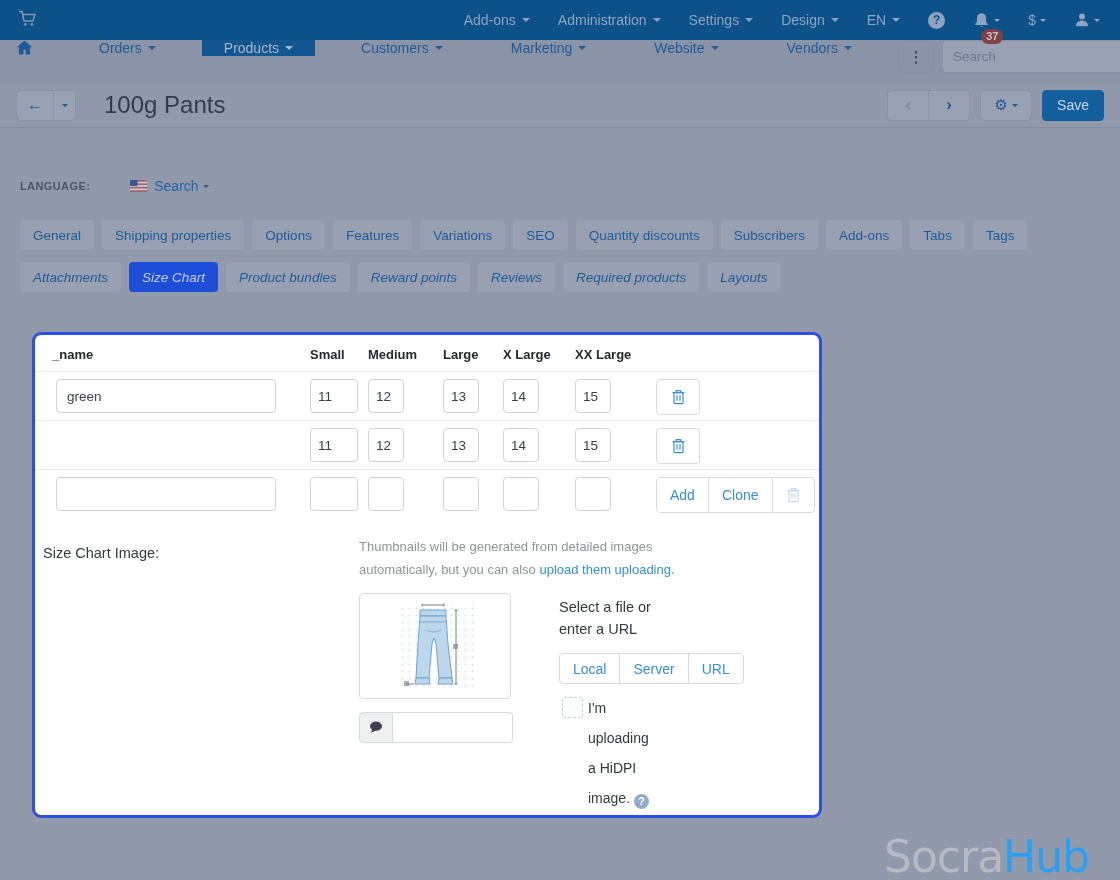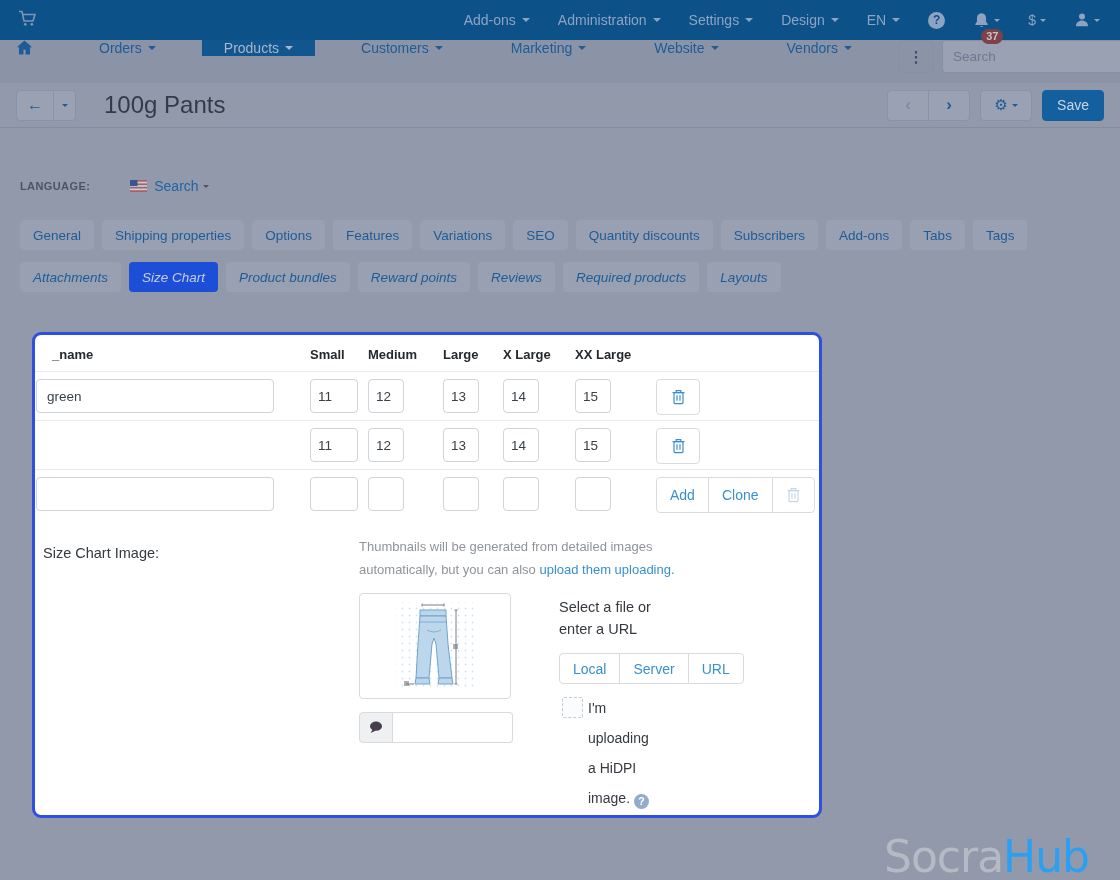--- a/index.html
+++ b/index.html
@@ -101,21 +101,21 @@
   .panel-inner { position:relative; width:100%; height:100%; }
   .sheet-head { position:relative; height:37px; border-bottom:1px solid #e9ebee; }
   .h { position:absolute; top:12px; font-size:13px; font-weight:bold; color:#25292e; white-space:nowrap; }
   .hname{left:17px;} .hsmall{left:275px;} .hmedium{left:333px;} .hlarge{left:408px;} .hxlarge{left:468px;} .hxxlarge{left:540px;}
   .trow { position:relative; height:49px; }
   .trow.bordered { border-bottom:1px solid #e9ebee; }
   .c {
     position:absolute; top:7px; height:34px; border:1px solid #cfd4da; border-radius:4px;
     font-size:13.5px; color:#3a4149; background:#fff; outline:none; font-family:"Liberation Sans", sans-serif;
   }
-  .cname{left:1px; width:238px; padding:0 10px;}
+  .cname{left:21px; width:220px; padding:0 10px;}
   .csmall{left:275px; width:48px; padding:0 7px;}
   .cmedium{left:333px; width:36px; padding:0 7px;}
   .clarge{left:408px; width:36px; padding:0 7px;}
   .cxlarge{left:468px; width:36px; padding:0 7px;}
   .cxxlarge{left:540px; width:36px; padding:0 7px;}
   .trash-btn {
     position:absolute; left:621px; top:7px; width:44px; height:36px; background:#fff;
     border:1px solid #d8dce1; border-radius:4px; display:flex; align-items:center; justify-content:center; cursor:pointer;
   }
   .add-group { position:absolute; left:621px; top:7px; display:flex; height:36px; }

